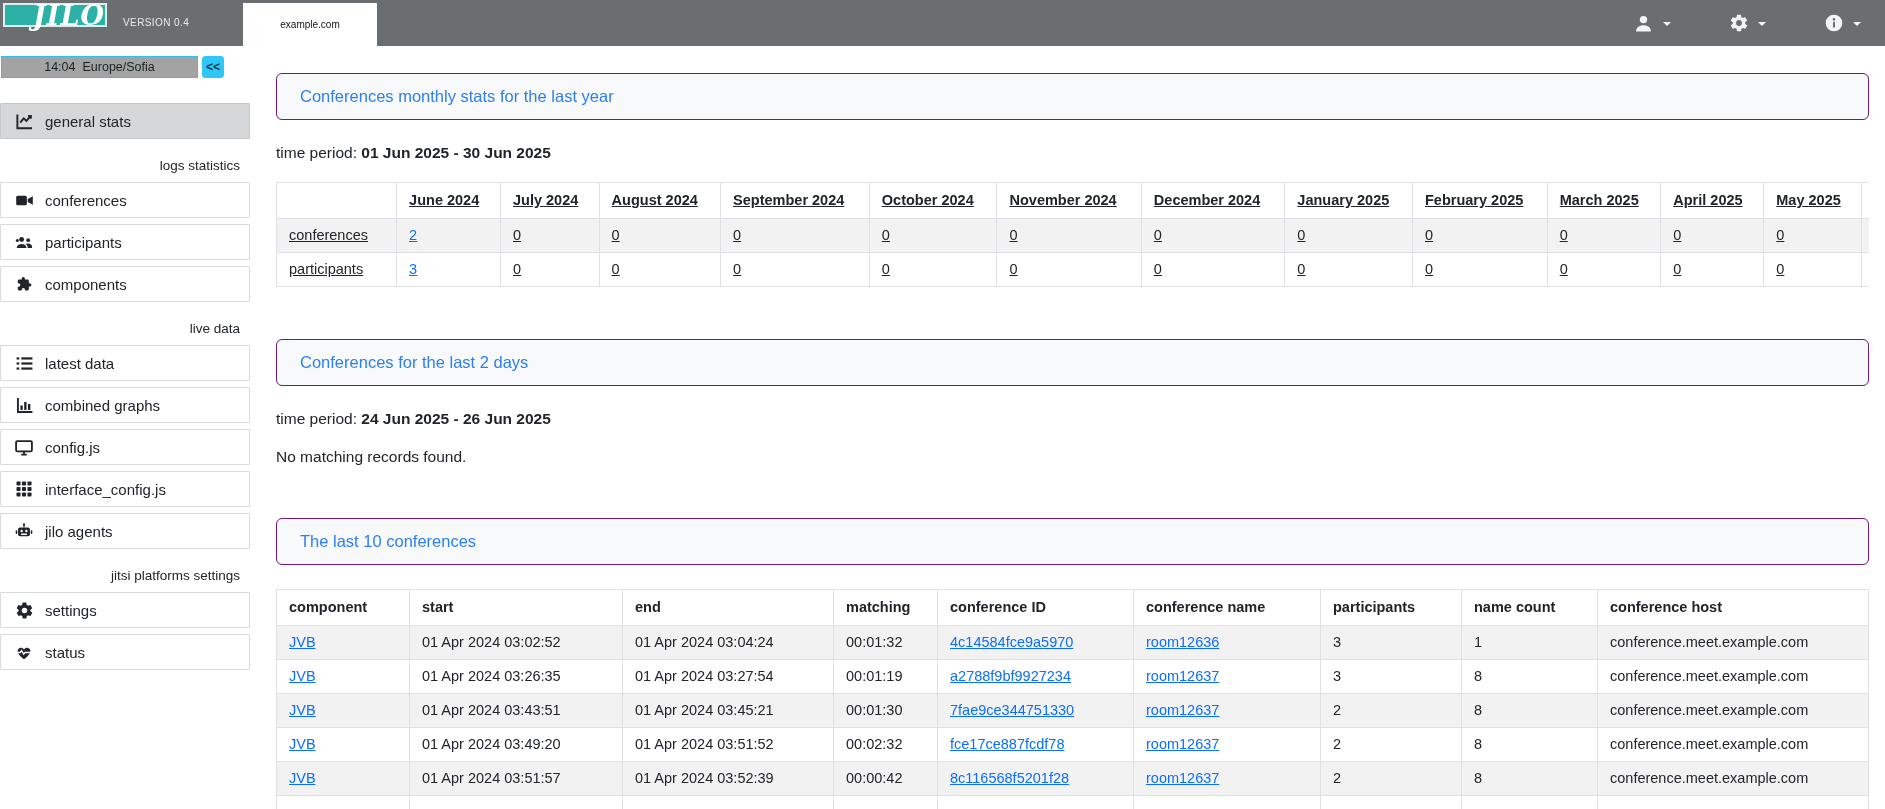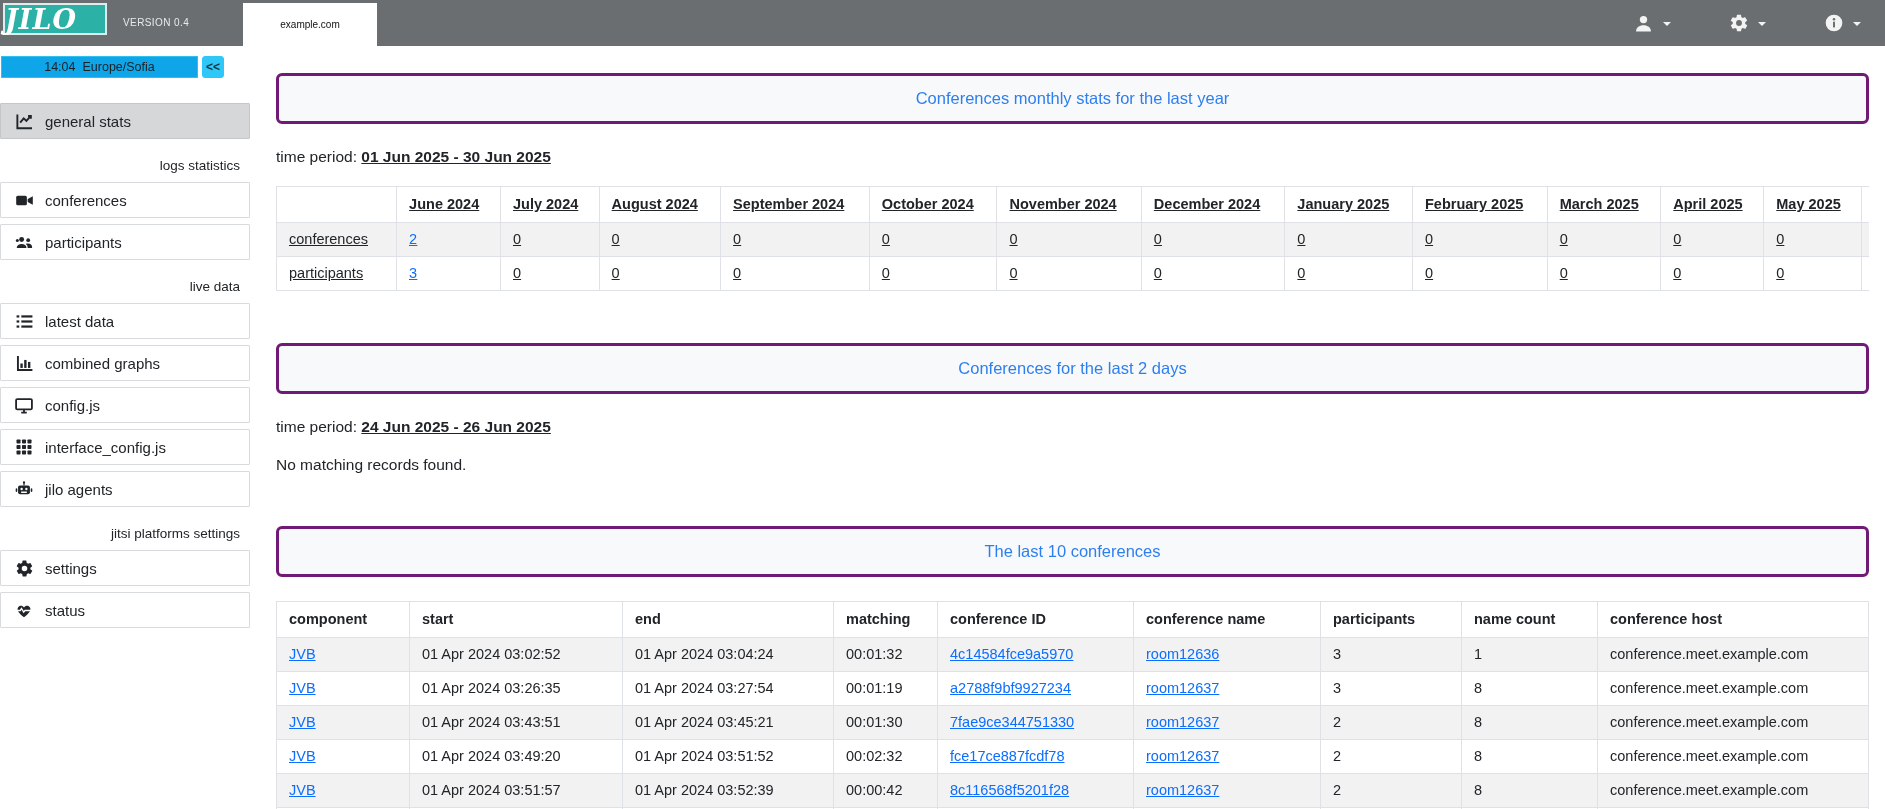--- a/index.html
+++ b/index.html
@@ -1,59 +1,59 @@
 <!DOCTYPE html>
 <html><head>
 <meta charset="utf-8">
 <style>
   * { margin:0; padding:0; box-sizing:border-box; }
   html,body { width:1885px; height:809px; overflow:hidden; background:#fff;
               font-family:"Liberation Sans", sans-serif; color:#212529; }
 
   
   .navbar { position:relative; height:46px; background:#6b6e70; }
-  .logo-box { position:absolute; left:3px; top:3px; height:32px; width:104px;
+  .logo-box { position:absolute; left:3px; top:3px; height:24px; width:104px;
               background:#2cb1a7; border:2px solid #dfeeec; display:flex;
-              align-items:center; justify-content:flex-start; }
+              align-items:center; justify-content:flex-end; }
   .logo-box span { font-family:"DejaVu Serif", serif; font-style:italic; font-weight:bold;
                    color:#fff; font-size:27px; letter-spacing:1px; line-height:1; }
   .version { position:absolute; left:123px; top:17px; color:#e8eaea; font-size:10px; letter-spacing:.4px; }
   .tab { position:absolute; left:243px; top:3px; height:43px; width:134px; background:#fff;
          display:flex; align-items:center; justify-content:center; font-size:10px; color:#111;
          cursor:pointer; }
   .nav-icons { position:absolute; right:0; top:0; height:100%; display:flex; align-items:center;
                gap:58px; padding-right:24px; }
   .nav-group { display:flex; align-items:center; gap:9px; color:#f2f3f3; cursor:pointer; }
   .nav-group svg { display:block; }
   .caret { width:0; height:0; border:4.5px solid transparent; border-top-color:#f2f3f3; margin-top:5px; }
 
   
   .sidebar { position:absolute; left:0; top:46px; width:250px; height:763px; background:#fff; padding-top:10px; }
   .clock-row { display:flex; align-items:stretch; gap:4px; height:22px; margin:0 0 0 1px; }
-  .clock { width:197px; background:#0ea5e9; border:1px solid #2fc0ee; display:flex;
+  .clock { width:197px; background:#a3a3a3; border:1px solid #2fc0ee; display:flex;
            align-items:center; justify-content:center; gap:7px; font-size:12.5px; color:#1b2125; }
   .collapse-btn { width:22px; background:#2fc6f8; border:1px solid #2fc6f8; border-radius:3px;
                   font-size:12px; font-weight:bold; color:#12343f; cursor:pointer;
                   font-family:"Liberation Sans",sans-serif; }
   #side-menu { margin-top:25px; }
   .side-item { display:flex; align-items:center; gap:11px; height:36px; padding:0 13px;
                background:#fff; border:1px solid #d8dbde; border-radius:1px; margin-bottom:6px;
                font-size:15px; color:#212529; cursor:pointer; }
   .side-item.active { background:#d5d7d9; border-color:#c4c7ca; }
   .side-item .ic { width:20px; display:flex; justify-content:center; color:#212529; }
   .side-label { text-align:right; padding:13px 10px 9px 0; font-size:13.5px; color:#212529; }
 
   
   .main { position:absolute; left:250px; top:46px; width:1635px; height:763px;
           padding:27px 16px 0 26px; overflow:hidden; }
   .section { margin-bottom:52px; }
-  .card-head { background:#f8f9fa; border:3px solid #701a75; border-radius:6px;
-               padding:13px 17px; font-size:16.5px; color:#2d7ff0; margin-bottom:24px;text-align:center; }
+  .card-head { background:#f8f9fa; border:1px solid #701a75; border-radius:6px;
+               padding:13px 23px; font-size:16.5px; color:#2d7ff0; margin-bottom:24px; }
   .tp { font-size:15.5px; margin-bottom:20px; }
-  .tp b { font-weight:bold;text-decoration:underline; }
+  .tp b { font-weight:bold; }
   .empty-msg { font-size:15.5px; }
 
   table { border-collapse:collapse; font-size:14.5px; }
   th, td { border:1px solid #dee2e6; padding:8px 12px; text-align:left; vertical-align:middle;
            line-height:17px; white-space:nowrap; }
   thead th { font-weight:bold; padding:9px 12px; background:#fff; }
   tbody tr:nth-child(odd) { background:#f2f2f3; }
   tbody tr:nth-child(even) { background:#fff; }
   a.tlink { color:#0d6efd; text-decoration:underline; cursor:pointer; }
 
@@ -139,20 +139,28 @@
         <span class="ic">
           <svg width="20" height="19" viewBox="0 0 24 24" fill="currentColor">
             <circle cx="9" cy="8.2" r="3.1"></circle>
             <path d="M2.8 19c0-3.4 2.8-5.1 6.2-5.1s6.2 1.7 6.2 5.1z"></path>
             <circle cx="17.3" cy="9" r="2.4"></circle>
             <path d="M16.6 19c.1-2.5-.8-4.2-2.4-5.2.9-.4 1.9-.6 3-.6 2.9 0 5 1.7 5 4.4v1.4z"></path>
             <circle cx="3.6" cy="9.6" r="1.9"></circle>
           </svg>
         </span>
         <span>participants</span>
+      </div>
+      <div class="side-item">
+        <span class="ic">
+          <svg width="19" height="19" viewBox="0 0 24 24" fill="currentColor">
+            <path d="M10.5 2.5a2 2 0 0 0-2 2v1.2H5.3a1.8 1.8 0 0 0-1.8 1.8v3h1.1a2.1 2.1 0 1 1 0 4.2H3.5v3a1.8 1.8 0 0 0 1.8 1.8h3.2v-1.1a2.1 2.1 0 1 1 4.2 0v1.1h3a1.8 1.8 0 0 0 1.8-1.8v-3.2h1.2a2 2 0 1 0 0-4h-1.2V7.5a1.8 1.8 0 0 0-1.8-1.8h-3.2V4.5a2 2 0 0 0-2-2z"></path>
+          </svg>
+        </span>
+        <span>components</span>
       </div>
       <div class="side-label">live data</div>
       <div class="side-item">
         <span class="ic">
           <svg width="19" height="19" viewBox="0 0 24 24" fill="currentColor">
             <rect x="2" y="4.2" width="3.4" height="2.8"></rect>
             <rect x="8" y="4.2" width="14" height="2.8"></rect>
             <rect x="2" y="10.6" width="3.4" height="2.8"></rect>
             <rect x="8" y="10.6" width="14" height="2.8"></rect>
             <rect x="2" y="17" width="3.4" height="2.8"></rect>

